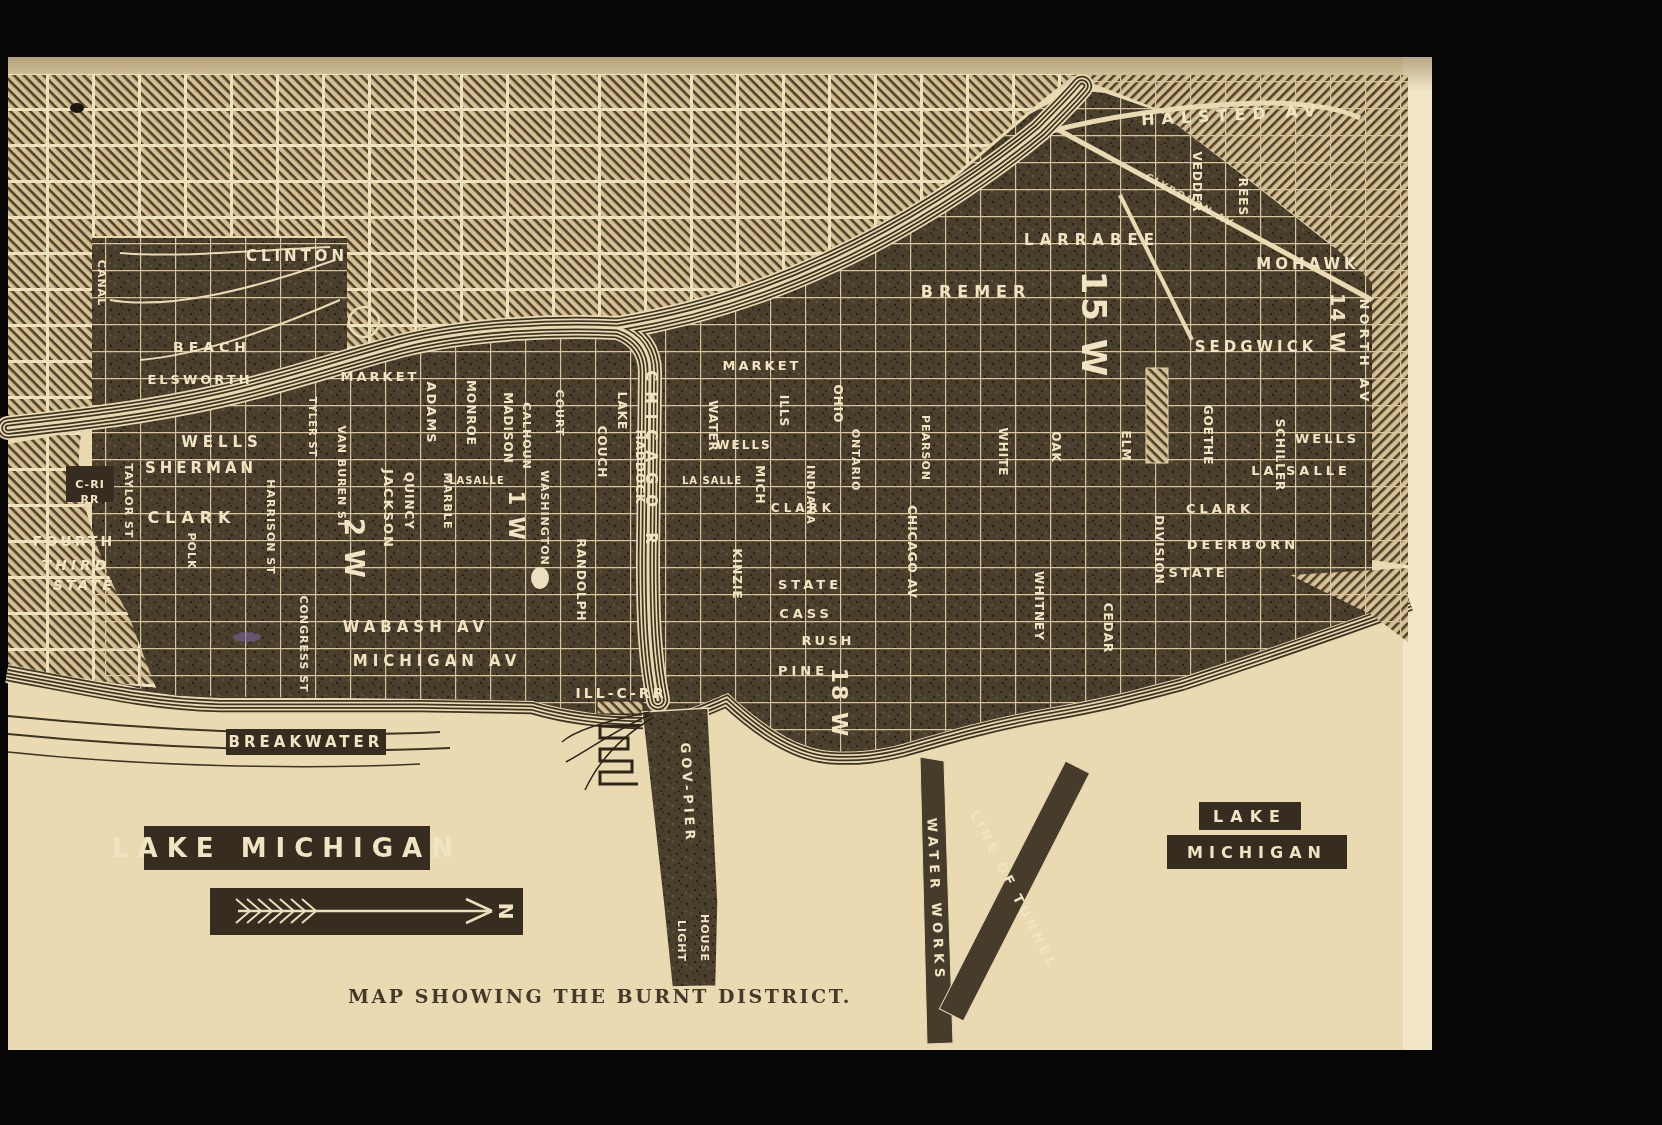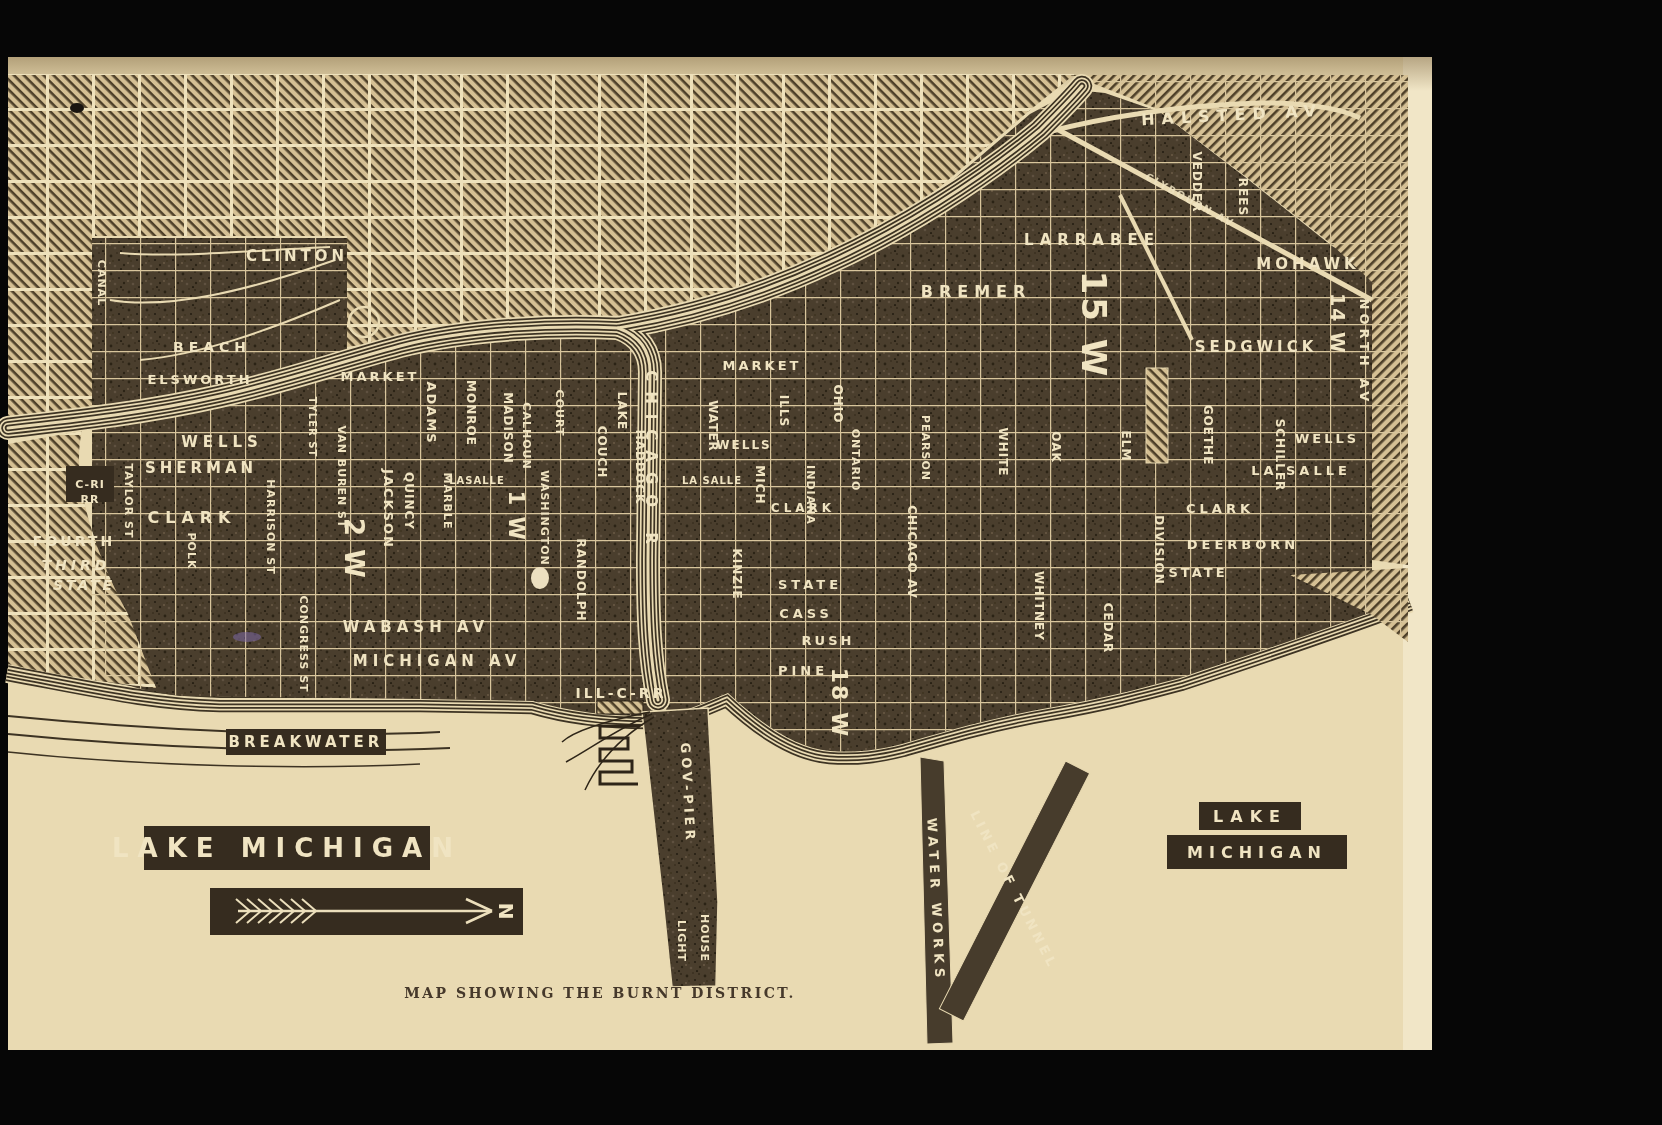--- a/index.html
+++ b/index.html
@@ -1,20 +1,20 @@
 <!DOCTYPE html>
 <html><head>
 <meta charset="utf-8">
 <style>
   html,body{margin:0;padding:0;background:#060606;}
   #stage{position:relative;width:1662px;height:1125px;background:#060606;overflow:hidden;
          font-family:"DejaVu Sans",sans-serif;}
   #map-svg{position:absolute;left:0;top:0;}
   .caption{position:absolute;left:340px;top:985px;width:520px;text-align:center;
-           font-family:"DejaVu Serif",serif;font-weight:700;font-size:14px;
+           font-family:"DejaVu Serif",serif;font-weight:700;font-size:19px;
            letter-spacing:2.5px;color:#46392b;}
 </style>
 </head>
 <body>
 
 <div id="stage">
 <svg id="map-svg" width="1662" height="1125" viewBox="0 0 1662 1125">
   <defs>
     <pattern id="speck" width="18" height="18" patternUnits="userSpaceOnUse">
       <rect width="18" height="18" fill="#4a3e2d"></rect>

